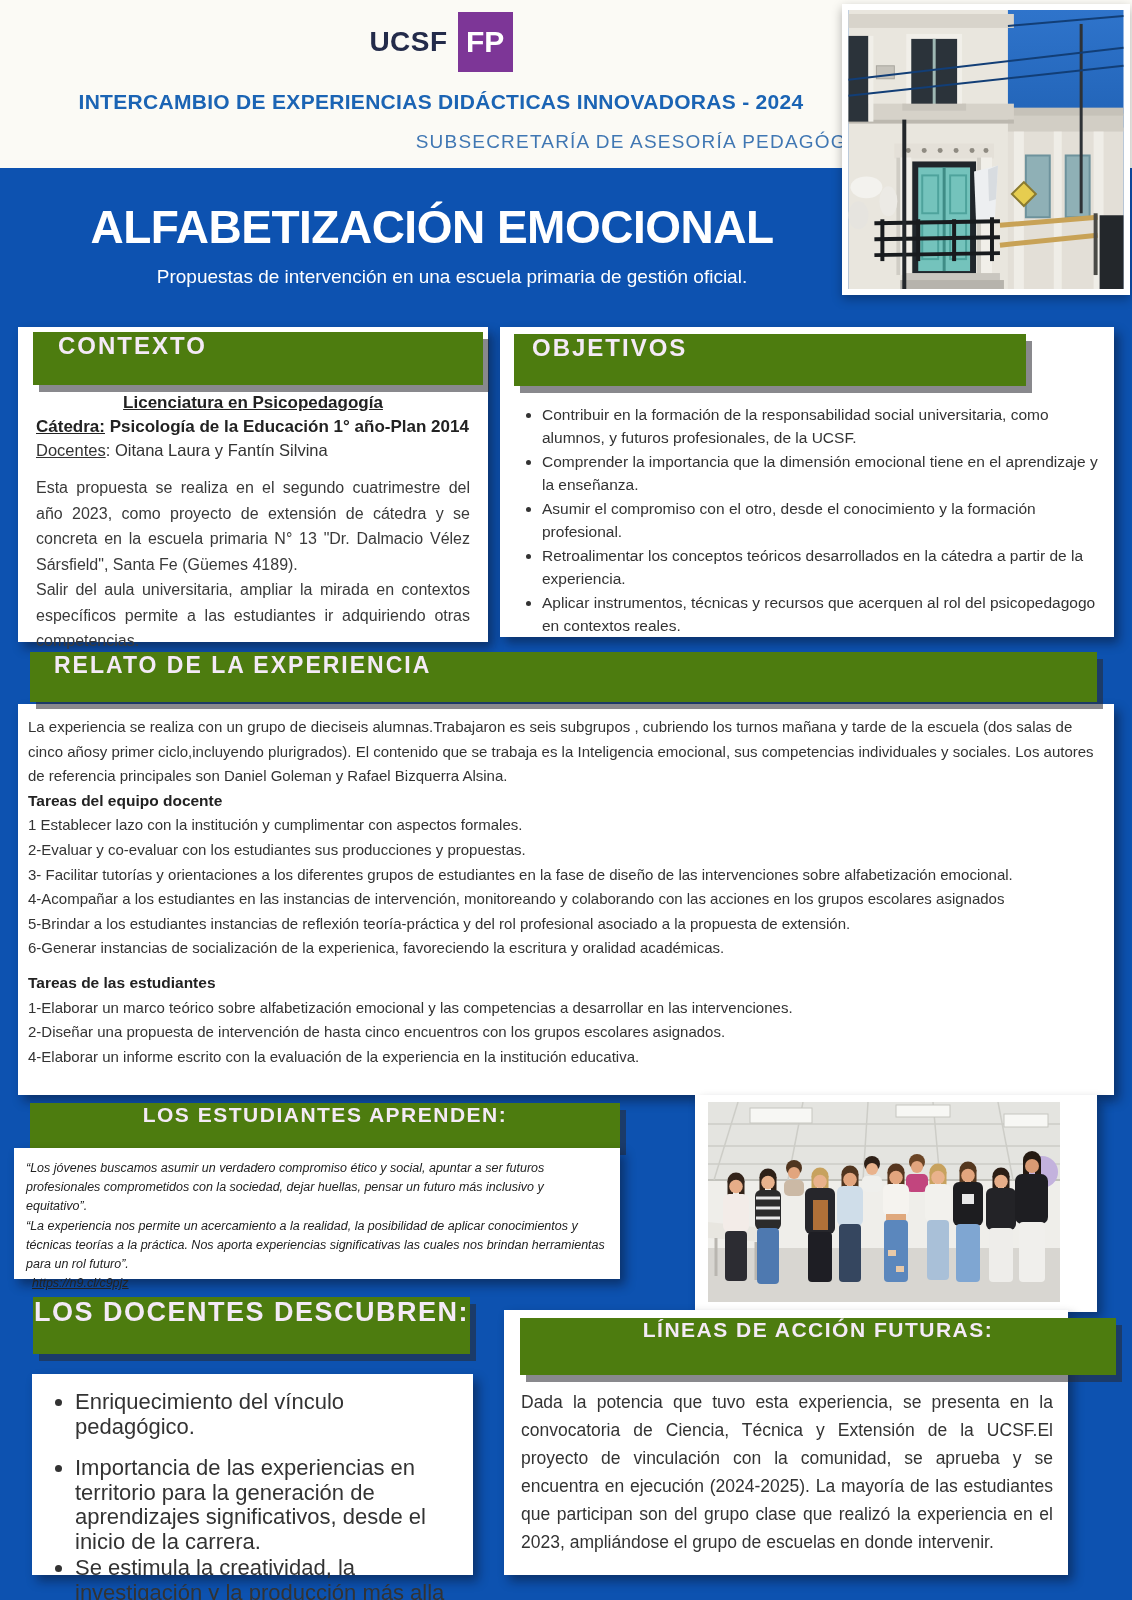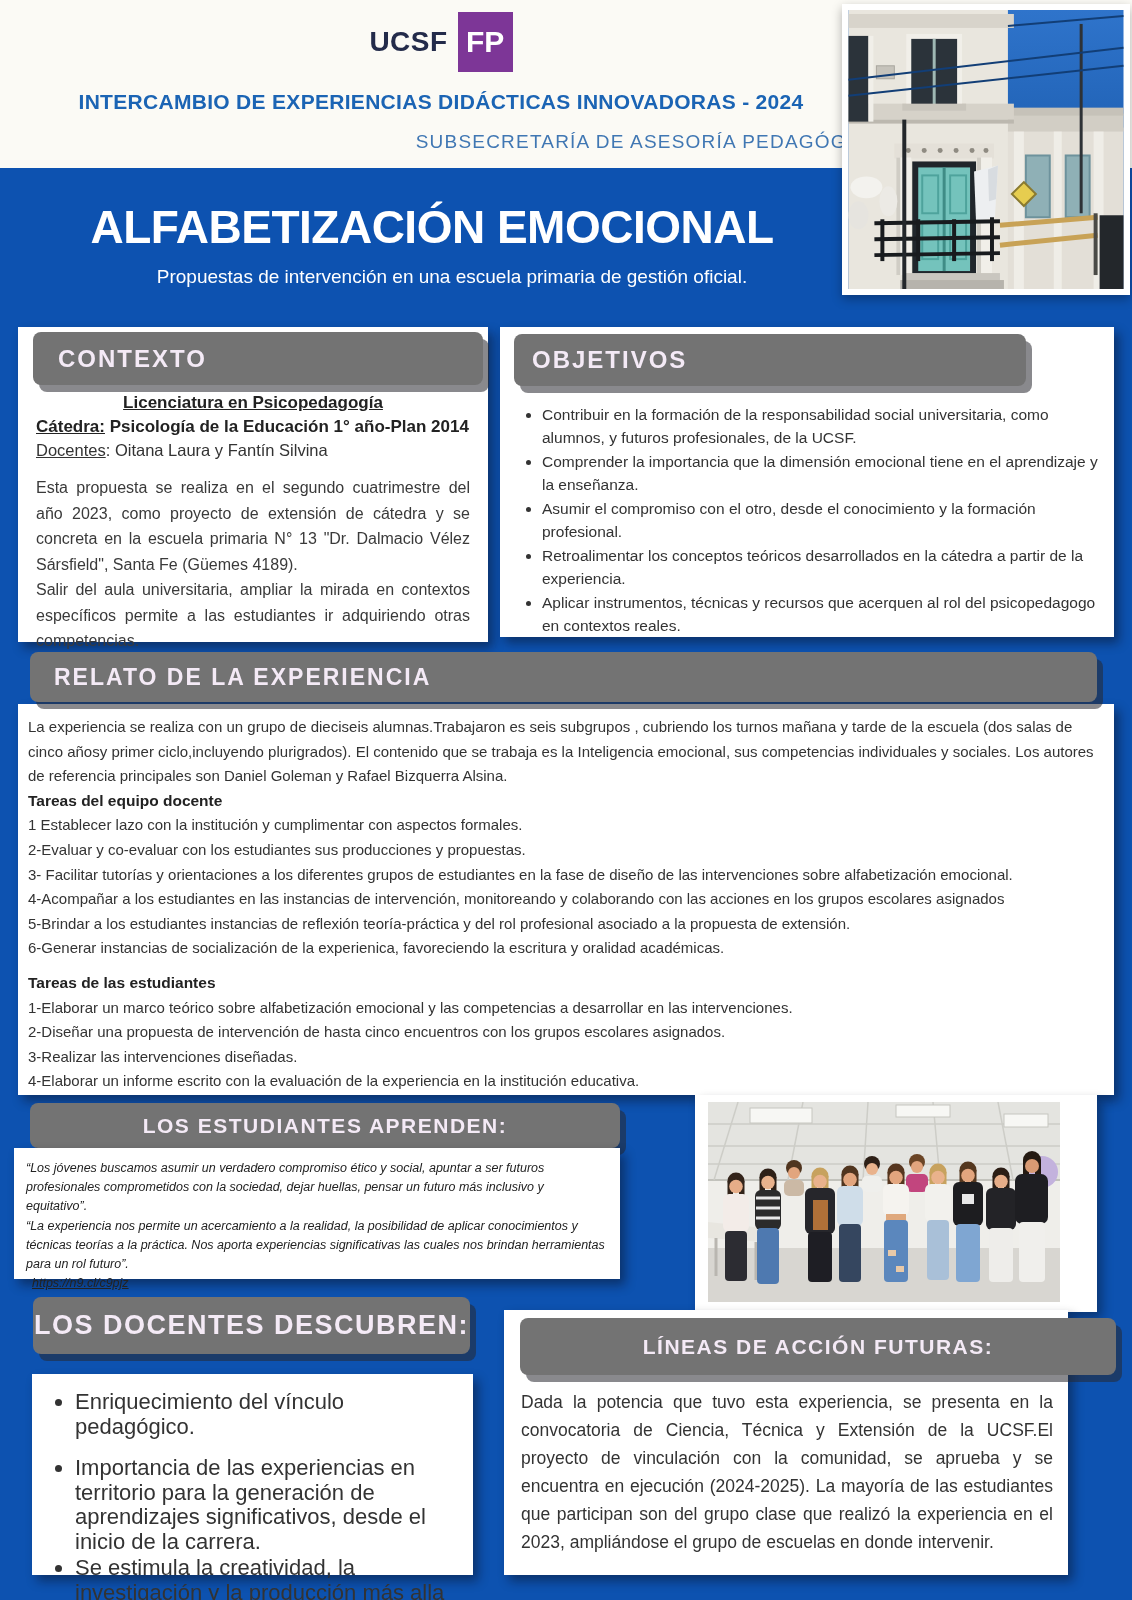--- a/index.html
+++ b/index.html
@@ -20,21 +20,21 @@
   .banner-sub { position:absolute; left:0; top:266px; width:864px; text-align:center; color:#ffffff; font-size:19px;margin-left:20px; }
 
   
   .photo-frame { position:absolute; background:#ffffff; }
   .building-frame { left:842px; top:4px; width:288px; height:291px; padding:6px; box-shadow:0 4px 10px rgba(0,0,0,.30); }
   .group-frame { left:695px; top:1095px; width:402px; height:217px; box-shadow:5px 6px 10px rgba(8,12,24,.40); }
   .group-frame svg { margin:7px 0 0 13px; display:block; }
 
   
   .card { position:absolute; background:#ffffff; box-shadow:5px 6px 10px rgba(8,12,24,.45); color:#333; }
-  .bar { position:absolute; background:#737373; display:flex; align-items:center; color:#f4eaf6; font-weight:bold; box-shadow:6px 7px 0 rgba(40,40,48,.55);border-radius:8px; }
+  .bar { position:absolute; background:#4d7c0f; display:flex; align-items:flex-start; color:#f4eaf6; font-weight:bold; box-shadow:6px 7px 0 rgba(40,40,48,.55); }
   .bar.center { justify-content:center; }
 
   #contexto-card { left:18px; top:327px; width:470px; height:315px; }
   #contexto-bar { left:33px; top:332px; width:450px; height:53px; padding-left:25px; font-size:24px; letter-spacing:2px; }
   .ctx-body { padding:66px 18px 0 18px; }
   .degree { text-align:center; font-weight:bold; text-decoration:underline; font-size:17px; color:#222; }
   .catedra { font-weight:bold; font-size:17px; margin-top:4px; color:#222; }
   .docline { font-size:16.5px; margin-top:4px; color:#333; }
   .u { text-decoration:underline; }
   .ctx-para { margin-top:15px; font-size:16px; line-height:25.5px; text-align:justify; color:#3a3a3a; }
@@ -203,21 +203,20 @@
       <div>1 Establecer lazo con la institución y cumplimentar con aspectos formales.</div>
       <div>2-Evaluar y co-evaluar con los estudiantes sus producciones y propuestas.</div>
       <div>3- Facilitar tutorías y orientaciones a los diferentes grupos de estudiantes en la fase de diseño de las intervenciones sobre alfabetización emocional.</div>
       <div>4-Acompañar a los estudiantes en las instancias de intervención, monitoreando y colaborando con las acciones en los grupos escolares asignados</div>
       <div>5-Brindar a los estudiantes instancias de reflexión teoría-práctica y del rol profesional asociado a la propuesta de extensión.</div>
       <div>6-Generar instancias de socialización de la experienica, favoreciendo la escritura y oralidad académicas.</div>
       <div class="tareas-gap"></div>
       <div class="relato-h">Tareas de las estudiantes</div>
       <div>1-Elaborar un marco teórico sobre alfabetización emocional y las competencias a desarrollar en las intervenciones.</div>
       <div>2-Diseñar una propuesta de intervención de hasta cinco encuentros con los grupos escolares asignados.</div>
-      <div>3-Realizar las intervenciones diseñadas.</div>
       <div>4-Elaborar un informe escrito con la evaluación de la experiencia en la institución educativa.</div>
     </div>
   </section>
   <div class="bar" id="relato-bar">
     <span>RELATO DE LA EXPERIENCIA</span>
   </div>
 
   <figure class="photo-frame group-frame">
     <svg viewBox="0 0 352 200" width="352" height="200">
       <rect width="352" height="200" fill="#efeeea"></rect>

